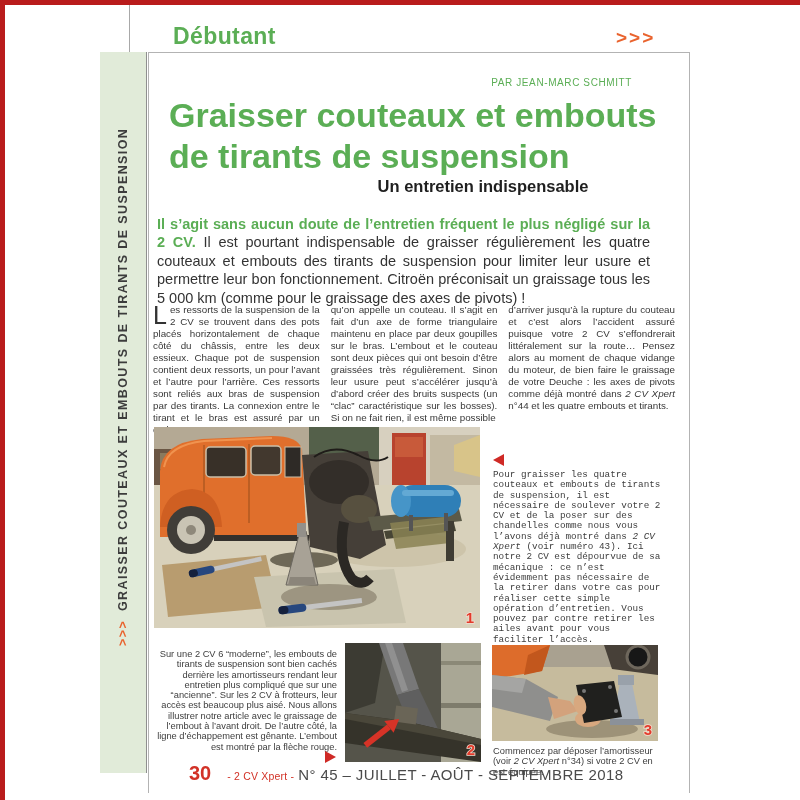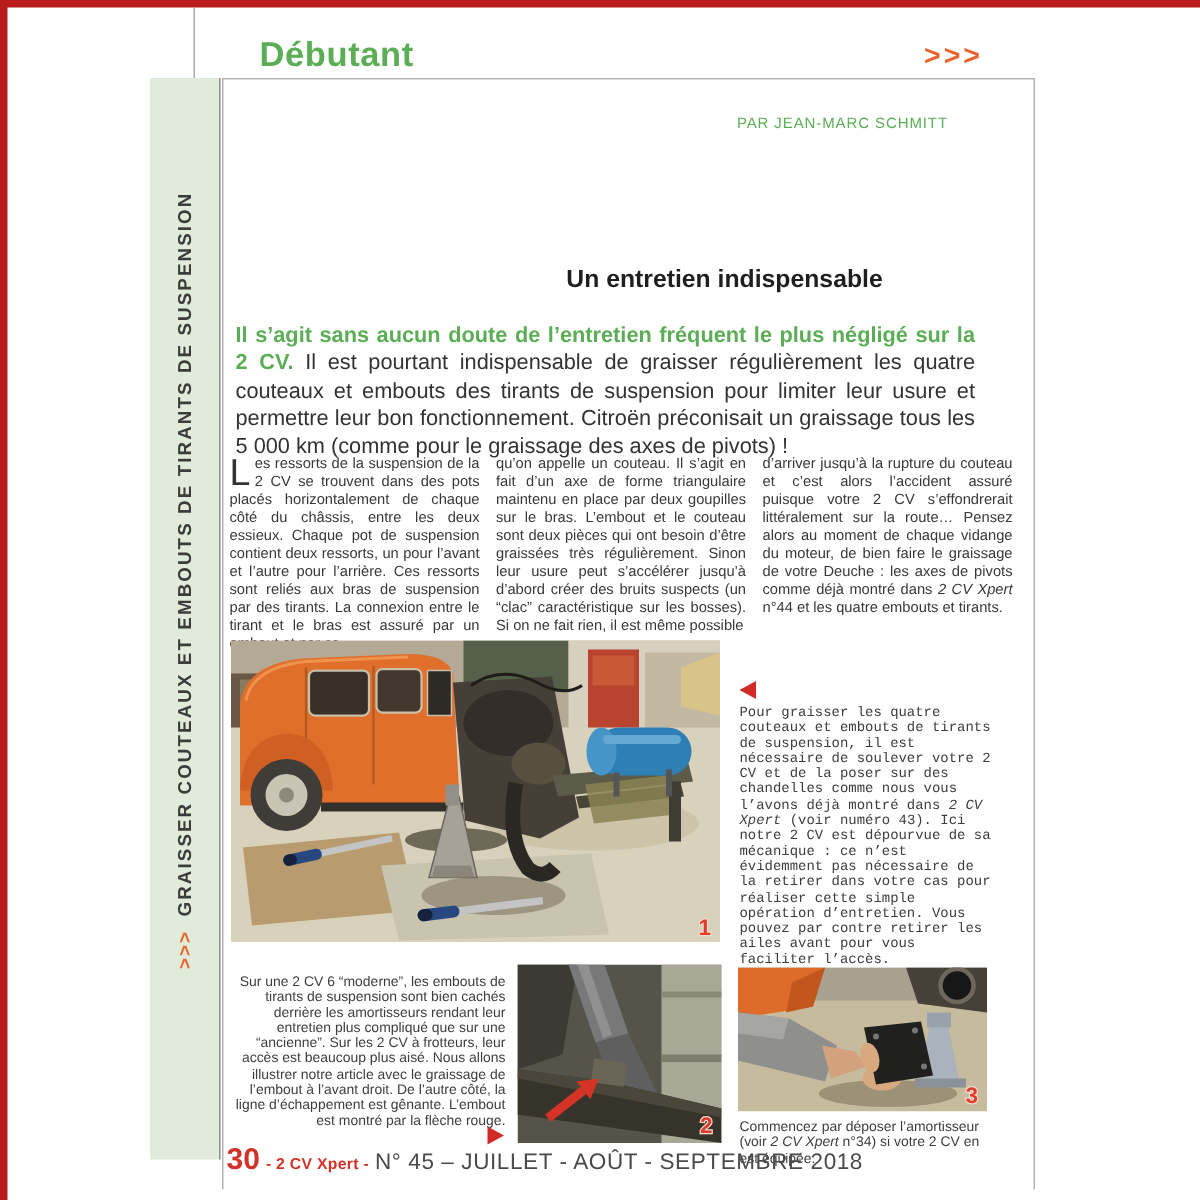--- a/index.html
+++ b/index.html
@@ -53,42 +53,46 @@
   .badge{font-family:"Liberation Sans",sans-serif;font-weight:bold;font-size:15px;fill:#e23b2b;paint-order:stroke;stroke:#f3ddcf;stroke-width:1.6px;}
   
   .tri-left{position:absolute;left:488px;top:449px;width:0;height:0;border-top:6px solid transparent;border-bottom:6px solid transparent;border-right:11px solid var(--red);}
   .tri-right{position:absolute;left:320px;top:746px;width:0;height:0;border-top:6px solid transparent;border-bottom:6px solid transparent;border-left:11px solid var(--red);}
   .caption{font-size:9.3px;line-height:10.3px;color:#3d3d3d;}
   .caption1{position:absolute;left:488px;top:465px;width:170px;font-family:Liberation Mono, monospace;}
   .caption2{position:absolute;left:148px;top:644px;width:184px;text-align:right;}
   .caption3{position:absolute;left:488px;top:741px;width:172px;}
   
   .footer{position:absolute;left:146px;top:757px;display:flex;align-items:baseline;gap:4px;}
-  .page-num{font-size:20px;font-weight:bold;color:#d23227;}
-  .footer-mag{font-size:10.5px;font-weight:bold;color:#d23227;letter-spacing:.2px;}
+  .page-num{font-size:20px;font-weight:bold;color:#d23227;margin-left:38px;}
+  .footer-mag{font-size:10.5px;font-weight:normal;color:#d23227;letter-spacing:.2px;margin-left:12px;}
   .footer-issue{font-size:15px;color:#4a4a4a;letter-spacing:.4px;}
 </style>
 </head>
 <body>
 
 <div class="page">
 
   <div class="header-rule"></div>
   <div class="section-label">Débutant</div>
   <div class="header-arrows">&gt;&gt;&gt;</div>
 
   <div class="sidebar">
     <div class="sidebar-text">
       <span class="arrows">&gt;&gt;&gt;</span><span class="sb-title">GRAISSER COUTEAUX ET EMBOUTS DE TIRANTS DE SUSPENSION</span>
     </div>
   </div>
 
   <div class="content-frame"></div>
 
   <div class="byline">PAR JEAN-MARC SCHMITT</div>
+  <div class="title">
+    <div>Graisser couteaux et embouts</div>
+    <div>de tirants de suspension</div>
+  </div>
   <div class="subtitle">Un entretien indispensable</div>
 
   <p class="intro"><span class="lead">Il s’agit sans aucun doute de l’entretien fréquent le plus négligé sur la 2 CV.</span><span> Il est pourtant indispensable de graisser régulièrement les quatre couteaux et embouts des tirants de suspension pour limiter leur usure et permettre leur bon fonctionnement. Citroën préconisait un graissage tous les 5 000 km (comme pour le graissage des axes de pivots) !</span></p>
 
   <div class="columns">
     <div class="col">
       <span class="dropcap">L</span><span>es ressorts de la suspension de la 2 CV se trouvent dans des pots placés horizontalement de chaque côté du châssis, entre les deux essieux. Chaque pot de suspension contient deux ressorts, un pour l’avant et l’autre pour l’arrière. Ces ressorts sont reliés aux bras de suspension par des tirants. La connexion entre le tirant et le bras est assuré par un embout et par ce</span>
     </div>
     <div class="col">
       <span>qu’on appelle un couteau. Il s’agit en fait d’un axe de forme triangulaire maintenu en place par deux goupilles sur le bras. L’embout et le couteau sont deux pièces qui ont besoin d’être graissées très régulièrement. Sinon leur usure peut s’accélérer jusqu’à d’abord créer des bruits suspects (un “clac” caractéristique sur les bosses). Si on ne fait rien, il est même possible</span>

